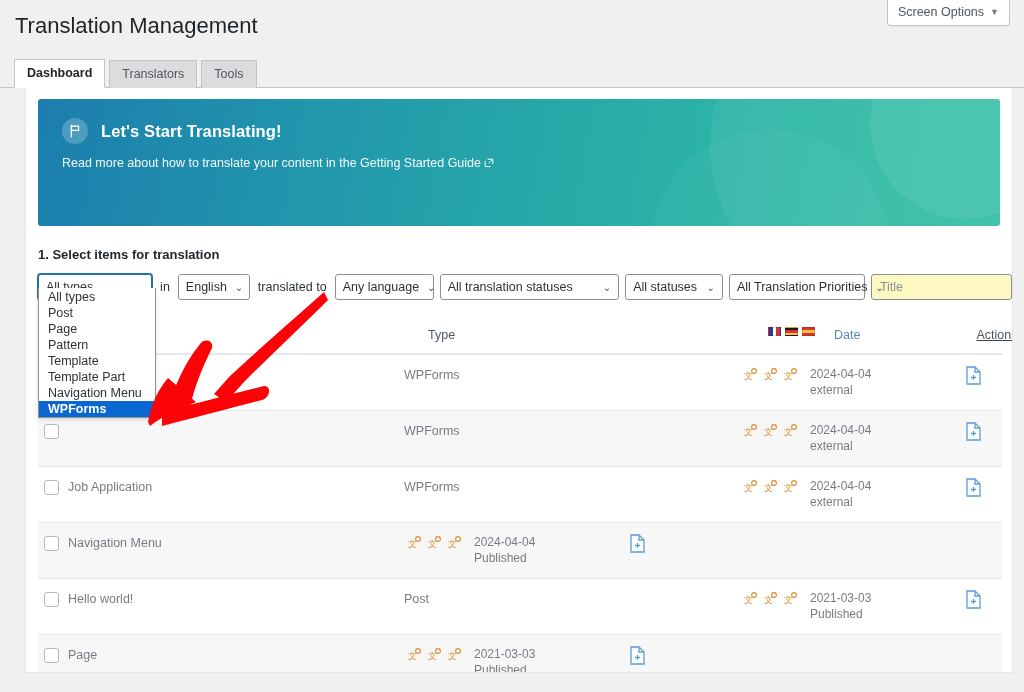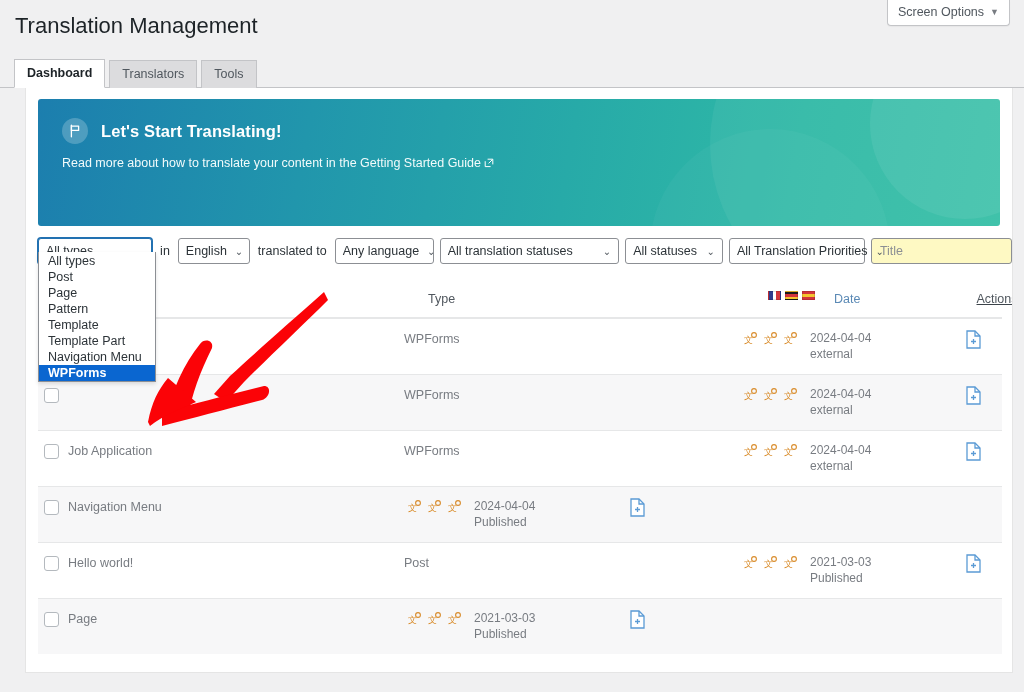--- a/index.html
+++ b/index.html
@@ -250,20 +250,21 @@
       <div class="hero-p second">
         <span>Read more about how to translate your content in the Getting Started Guide</span><span class="ext-icon"><svg width="10" height="10" viewBox="0 0 10 10" aria-hidden="true">
               <path d="M3.6 1.2h5.2v5.2" stroke="#ffffff" stroke-width="1" fill="none"></path>
               <path d="M8.4 1.6L4.6 5.4" stroke="#ffffff" stroke-width="1" fill="none"></path>
               <path d="M6.6 8.6H1.2V3.2" stroke="#ffffff" stroke-width="1" fill="none"></path>
             </svg></span>
       </div>
     </div>
   </div>
 
+  <div class="section-title">1. Select items for translation</div>
 
   <div class="filters">
 
     <div class="sel open-sel">
       <span class="label">All types</span>
       <span class="arrow">⌄</span>
     </div>
 
     <span class="between">in</span>
 

